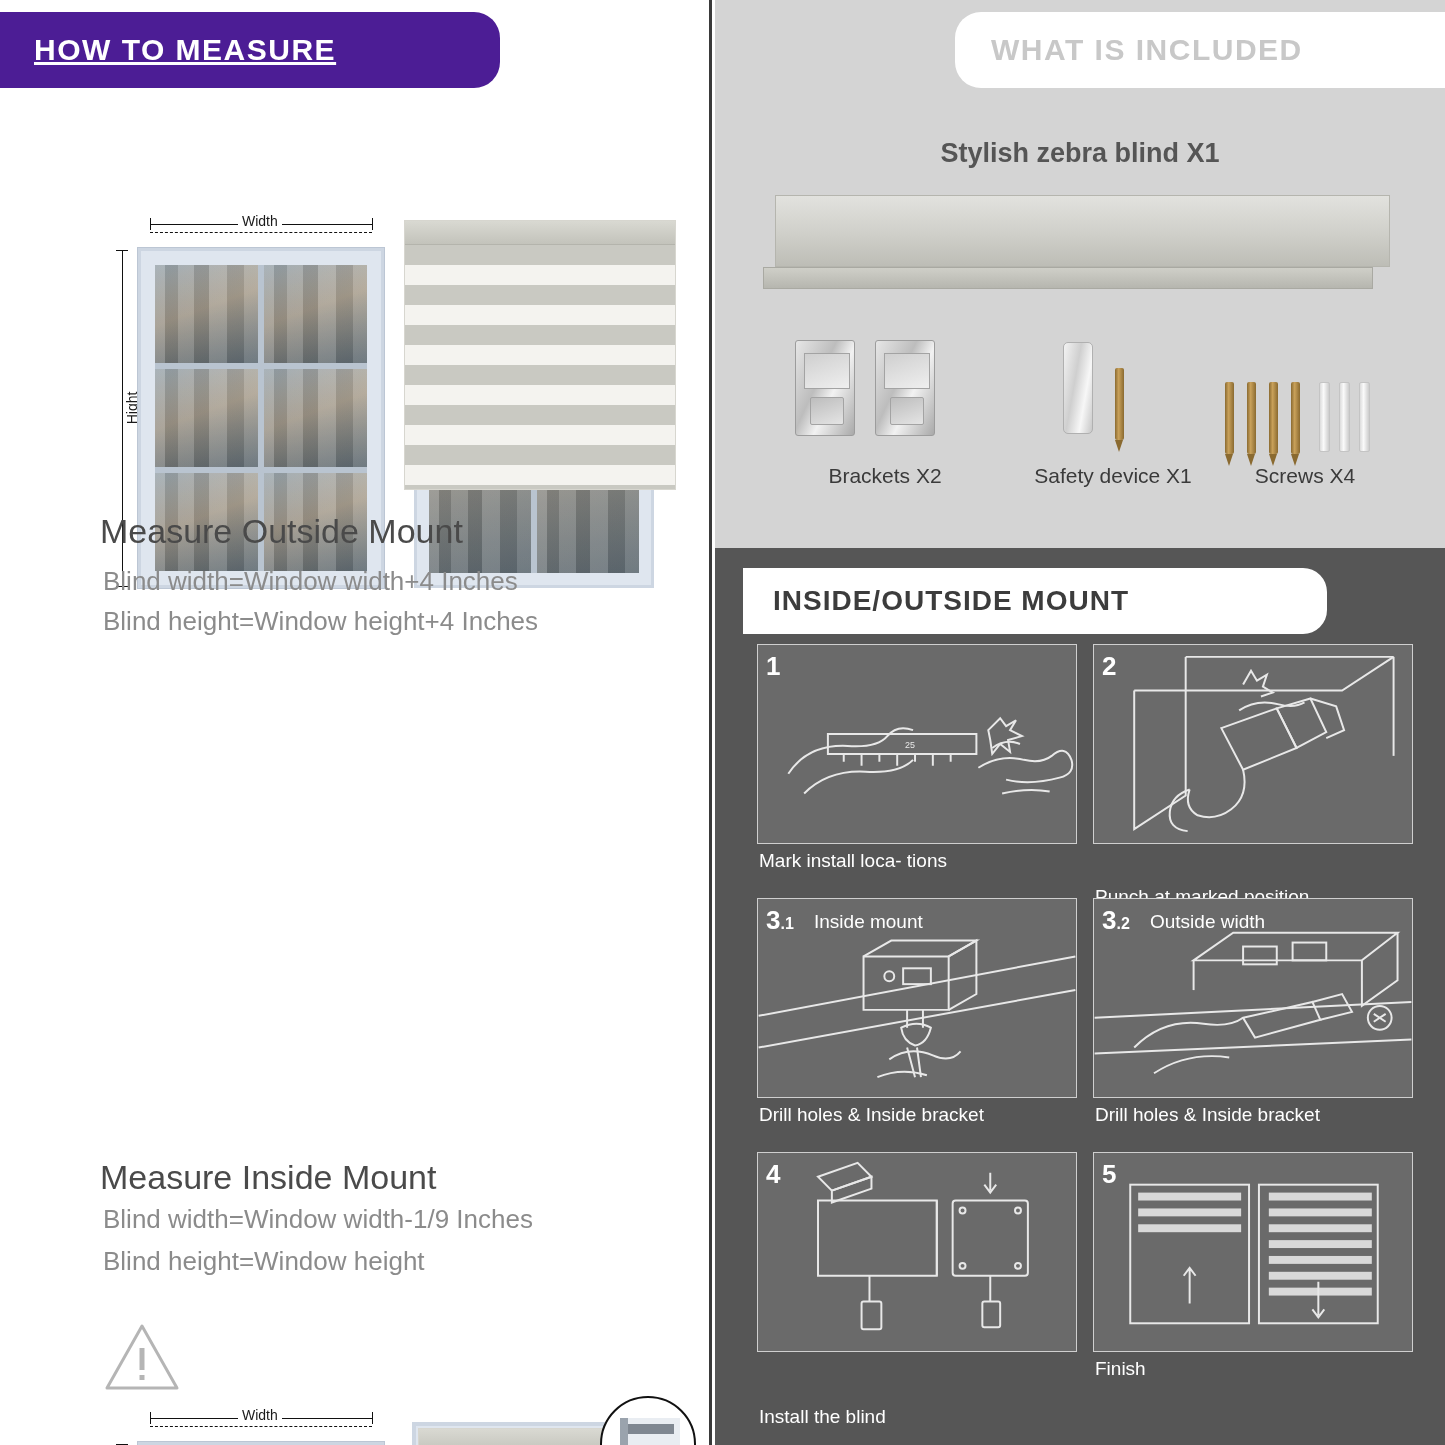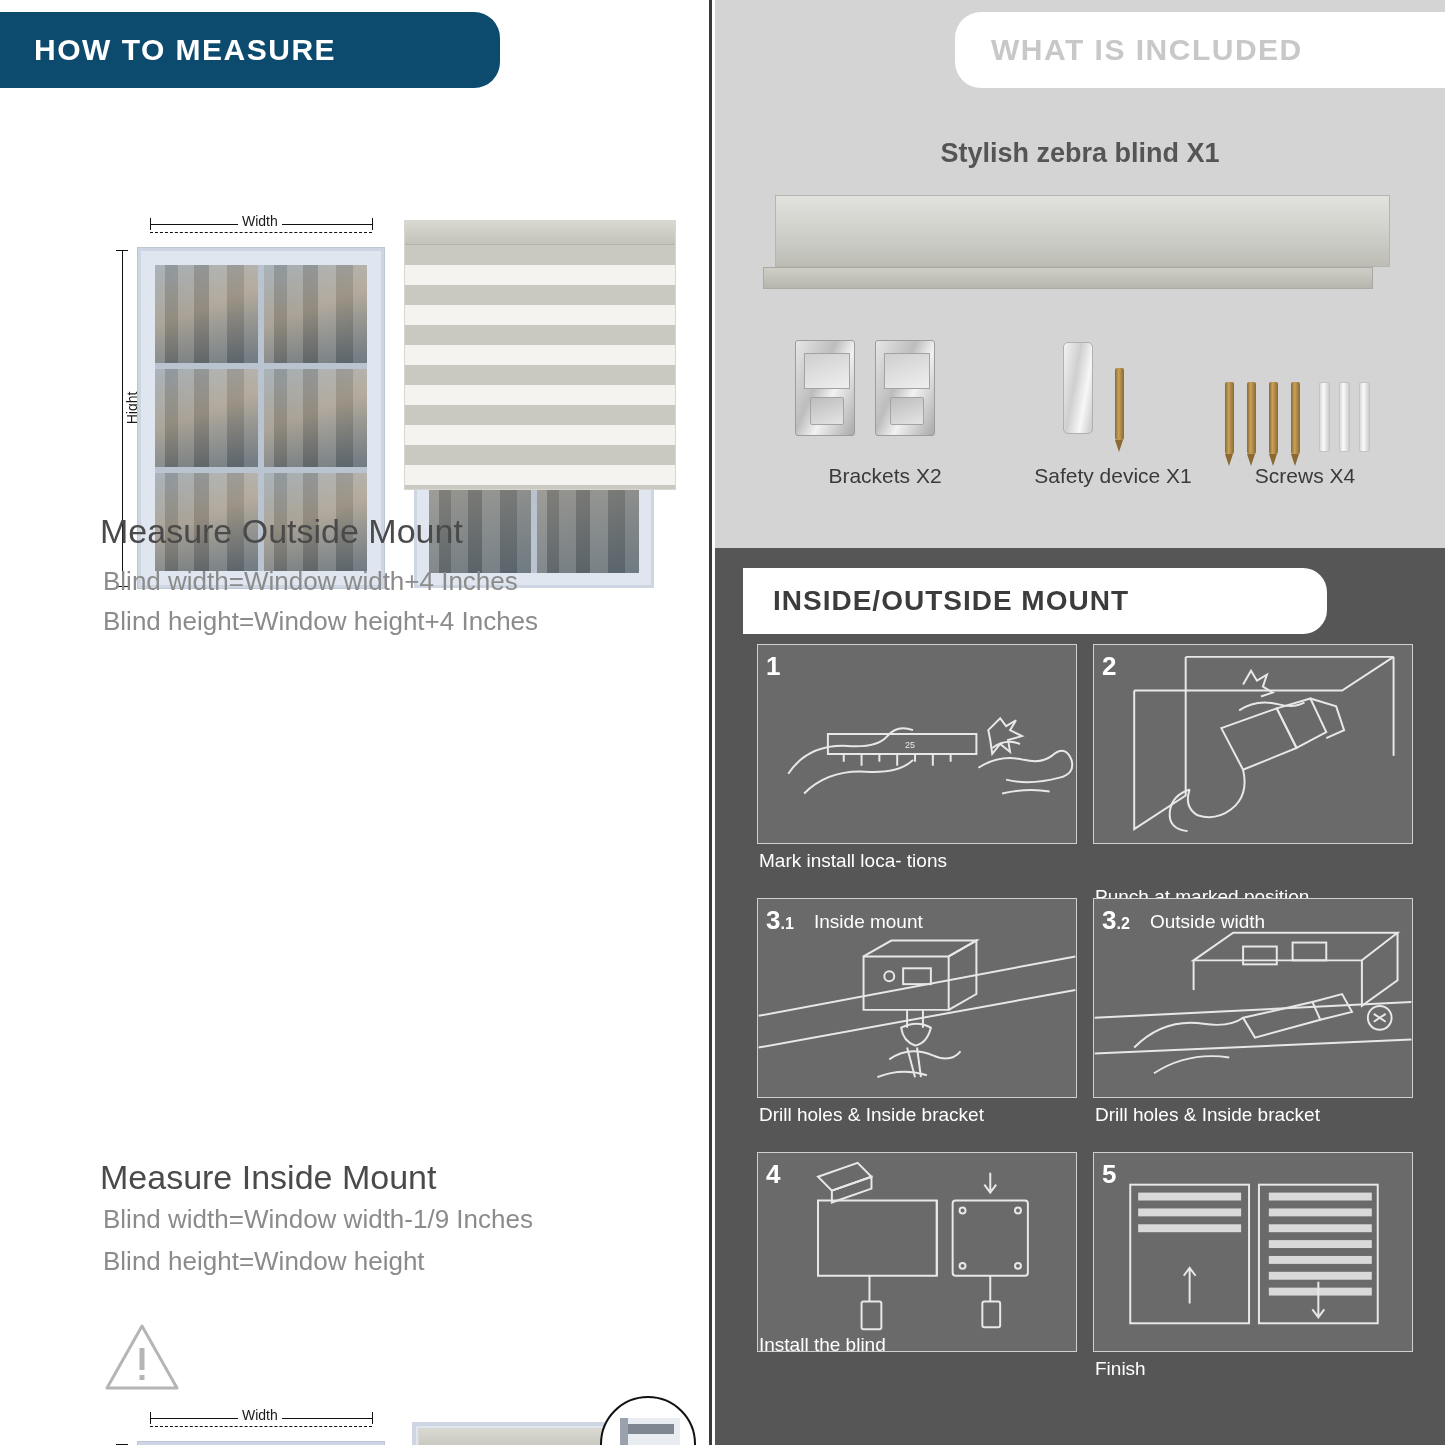--- a/index.html
+++ b/index.html
@@ -12,26 +12,27 @@
   }
   .page { position:relative; width:1445px; height:1445px; background:#fff; }
 
   
   .left-col {
     position:absolute; left:0; top:0; width:712px; height:1445px;
     background:#ffffff; border-right:3px solid #3a3a3a;
   }
   .header-tab {
     position:absolute;
-    background:#0c4a6e;
+    background:#4c1d95;
     color:#ffffff;
     font-weight:bold;
     letter-spacing:1.5px;
     display:flex; align-items:center;
     border-radius:0 26px 26px 0;
+    text-decoration:underline;
   }
   #how-to-measure-tab {
     left:0; top:12px; width:500px; height:76px;
     padding-left:34px; font-size:30px;
   }
 
   
   .win-block { position:absolute;margin-left:42px; }
 
   .dim-label {
@@ -422,21 +423,21 @@
           <circle cx="206" cy="58" r="3"></circle>
             <circle cx="262" cy="58" r="3"></circle>
           <circle cx="206" cy="114" r="3"></circle>
             <circle cx="262" cy="114" r="3"></circle>
           <path d="M234 124 v26"></path>
           <rect x="226" y="150" width="18" height="26" rx="2"></rect>
           <path d="M234 20 v18 M228 32 l6 8 l6 -8"></path>
         </svg>
       </div>
     </div>
-    <div class="step-caption" style="left:44px; top:786px;">Install the blind</div>
+    <div class="step-caption" style="left:44px; top:858px;">Install the blind</div>
 
     <div class="step" style="left:378px; top:604px; width:320px; height:200px;">
       <div class="step-num">5</div>
       <div class="sketch">
         <svg viewBox="0 0 320 200" fill="none" stroke="#e8e8e8" stroke-width="2">
           <rect x="36" y="32" width="120" height="140"></rect>
           <rect x="166" y="32" width="120" height="140"></rect>
           <g fill="#d9d9d9" stroke="none">
             <rect x="44" y="40" width="104" height="8"></rect>
             <rect x="44" y="56" width="104" height="8"></rect>

